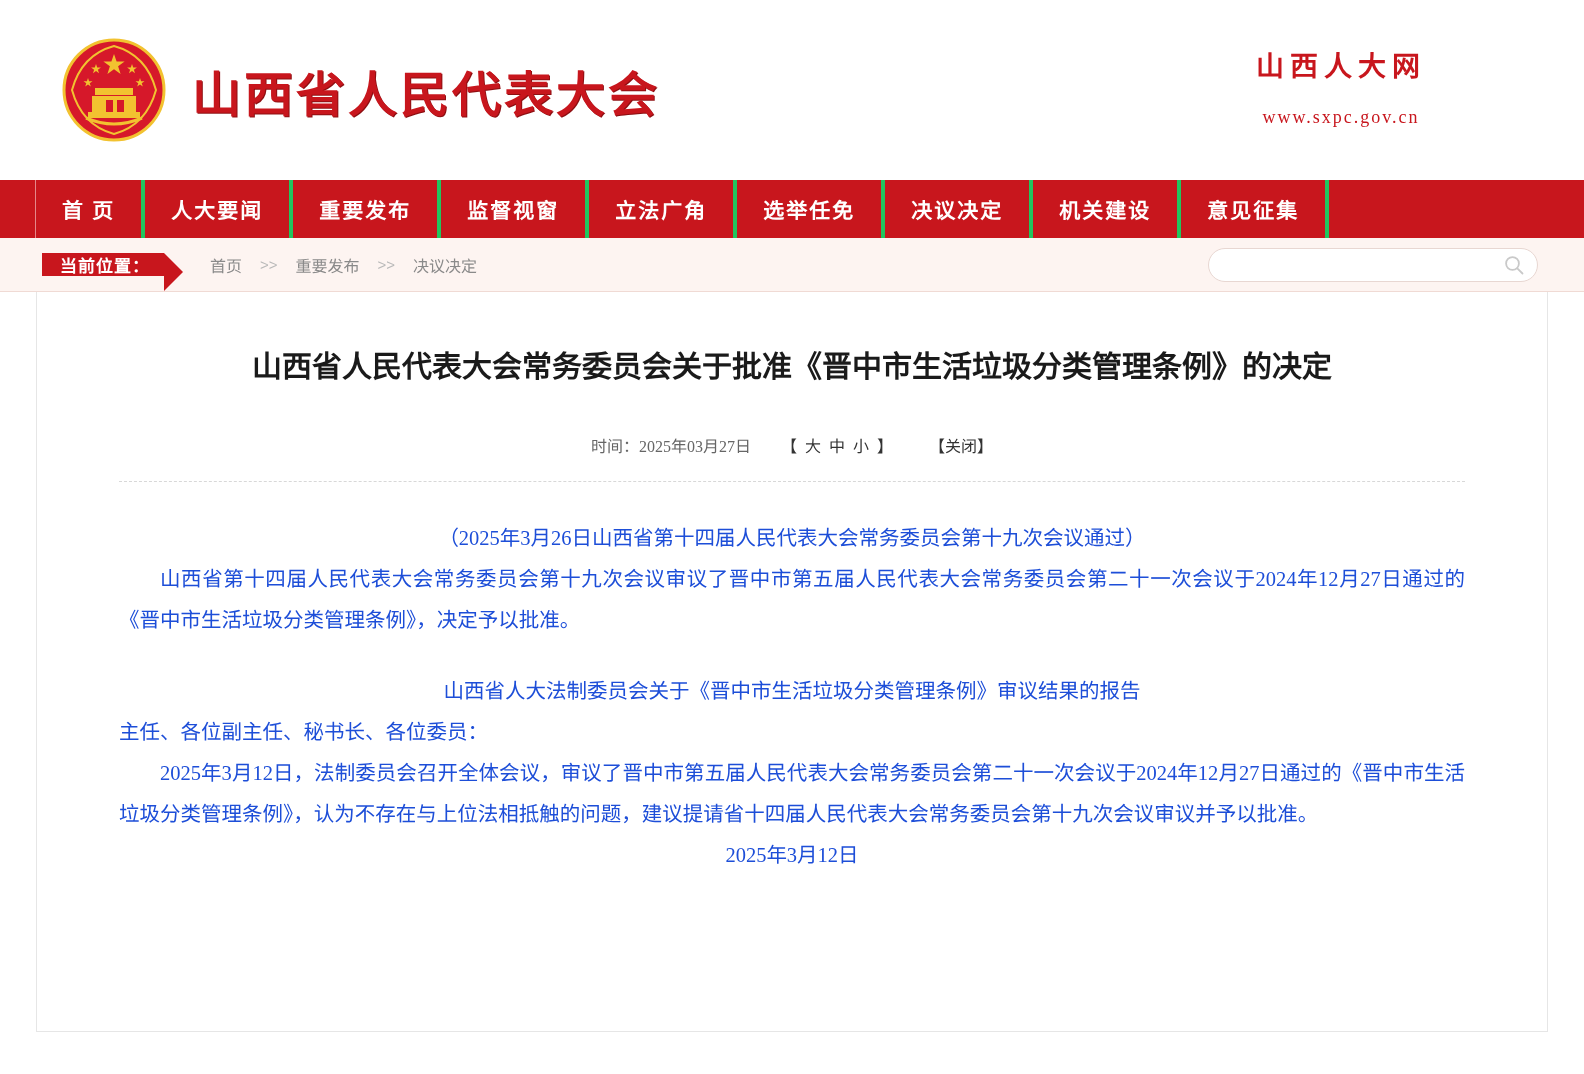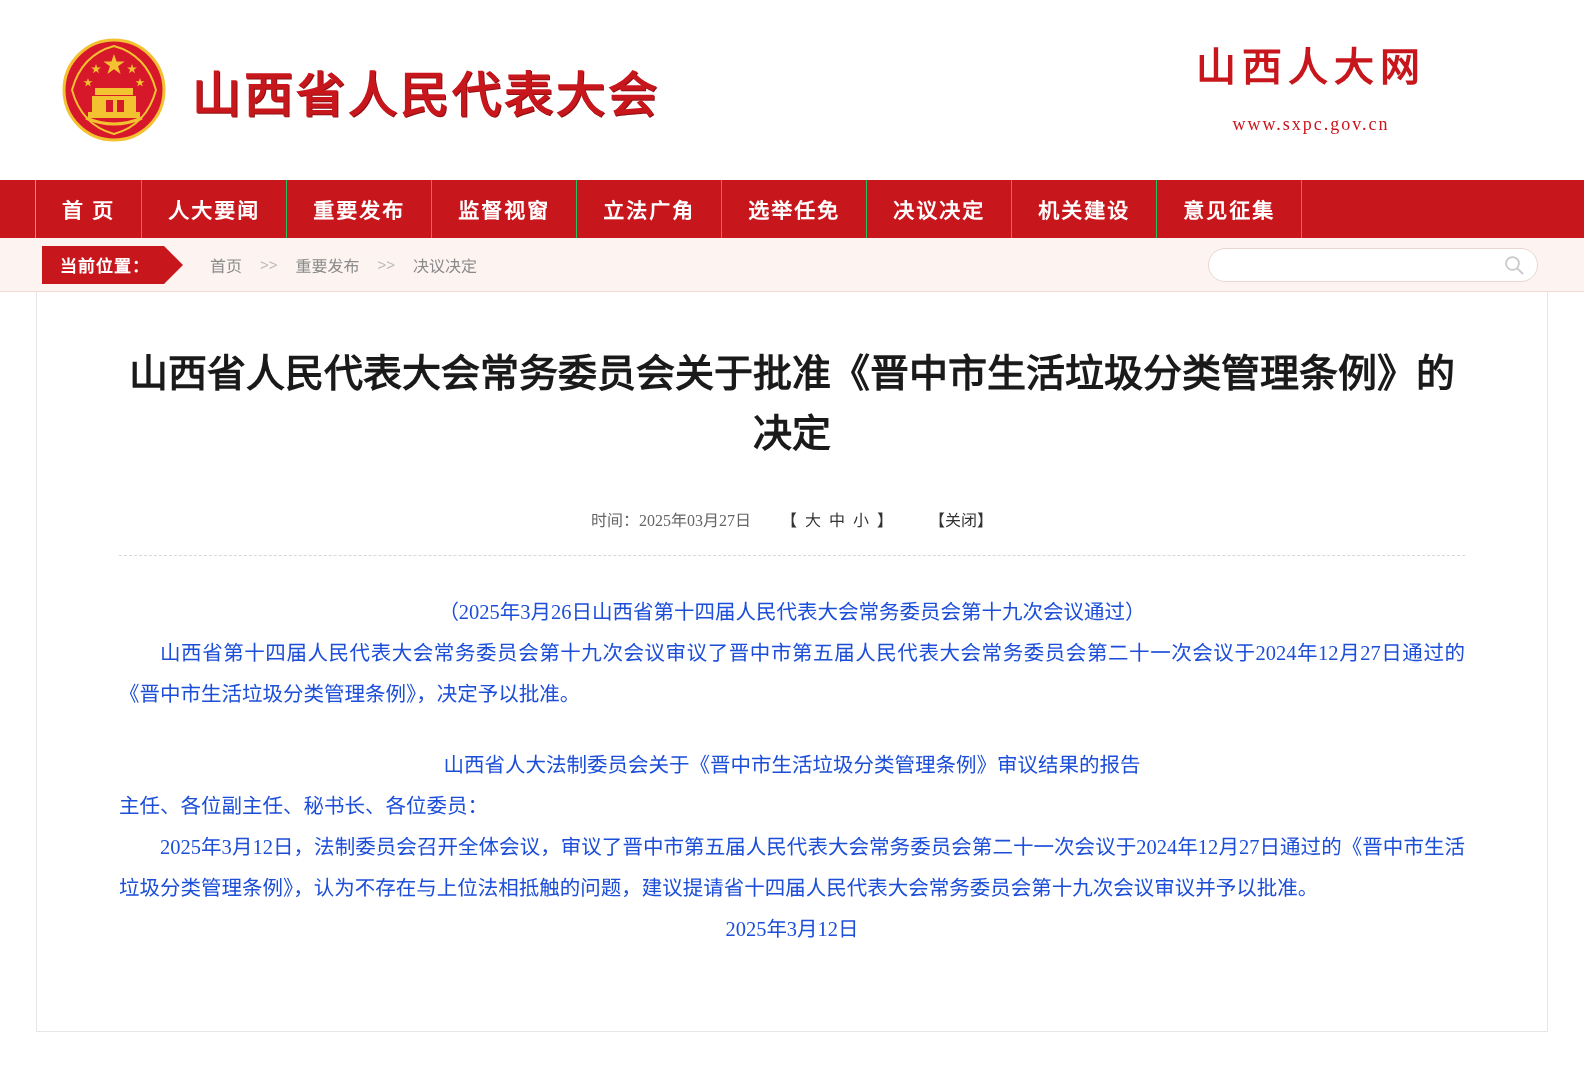--- a/index.html
+++ b/index.html
@@ -38,21 +38,21 @@
     white-space: nowrap;
   }
   .header-right {
     margin-left: auto;
     text-align: center;
     padding-right: 110px;
   }
   .header-right .brand {
     font-family: "Liberation Serif", "DejaVu Serif", serif;
     font-weight: bold;
-    font-size: 40px;
+    font-size: 28px;
     letter-spacing: 6px;
     color: #c8161d;
     line-height: 1.1;
   }
   .header-right .url {
     font-family: "Liberation Serif", "DejaVu Serif", serif;
     font-size: 18px;
     letter-spacing: 2px;
     color: #c8161d;
     margin-top: 24px;
@@ -69,41 +69,41 @@
   .nav-item {
     color: #ffffff;
     font-size: 21px;
     font-weight: bold;
     font-family: "Liberation Serif", "DejaVu Serif", serif;
     display: flex;
     align-items: center;
     justify-content: center;
     padding: 0 26px;
     letter-spacing: 2px;
-    border-right: 1px solid #22c55e;
+    border-right: 4px solid #22c55e;
     cursor: pointer;
     white-space: nowrap;
   }
   .nav-item:first-child { border-left: 1px solid #e4878a; }
 
   
   .crumb-bar {
     height: 54px;
     background: #fdf4f1;
     display: flex;
     align-items: center;
     position: relative;
     border-bottom: 1px solid #f0dad4;
   }
   .crumb-label {
     background: #c8161d;
     color: #fff;
     font-size: 17px;
     font-weight: bold;
-    height: 38px;
+    height: 23px;
     display: flex;
     align-items: center;
     padding: 0 14px 0 18px;
     margin-left: 42px;
     position: relative;
     letter-spacing: 1px;
     font-family: "Liberation Serif", "DejaVu Serif", serif;
   }
   .crumb-label:after {
     content: "";
@@ -154,21 +154,21 @@
   }
   .card {
     border: 1px solid #e6e6e6;
     border-top: none;
     background: #fff;
     padding: 40px 82px 50px 82px;
     min-height: 740px;
   }
   .article-title {
     font-family: "Liberation Serif", "DejaVu Serif", serif;
-    font-size: 39px;
+    font-size: 30px;
     font-weight: bold;
     color: #1a1a1a;
     line-height: 1.55;
     text-align: center;
     margin: 12px 0 0 0;
     letter-spacing: 0px;
   }
   .meta {
     margin-top: 42px;
     text-align: center;

